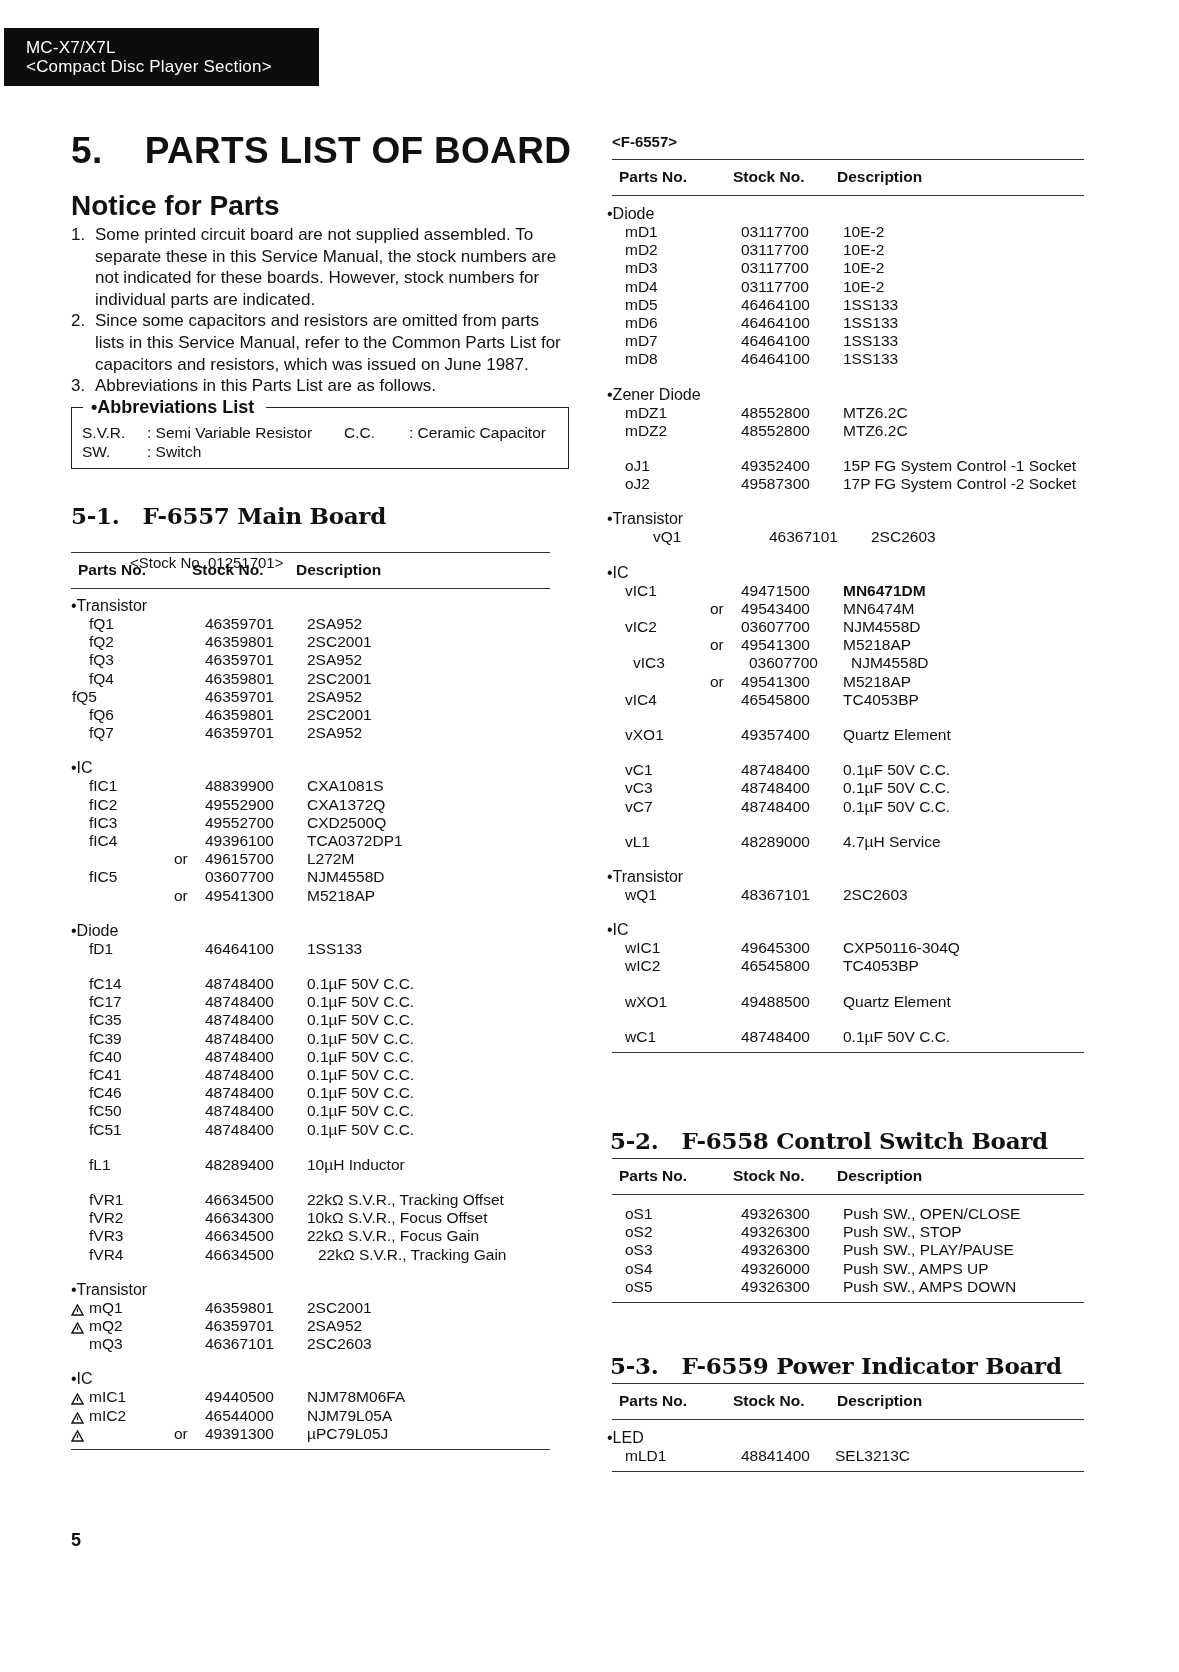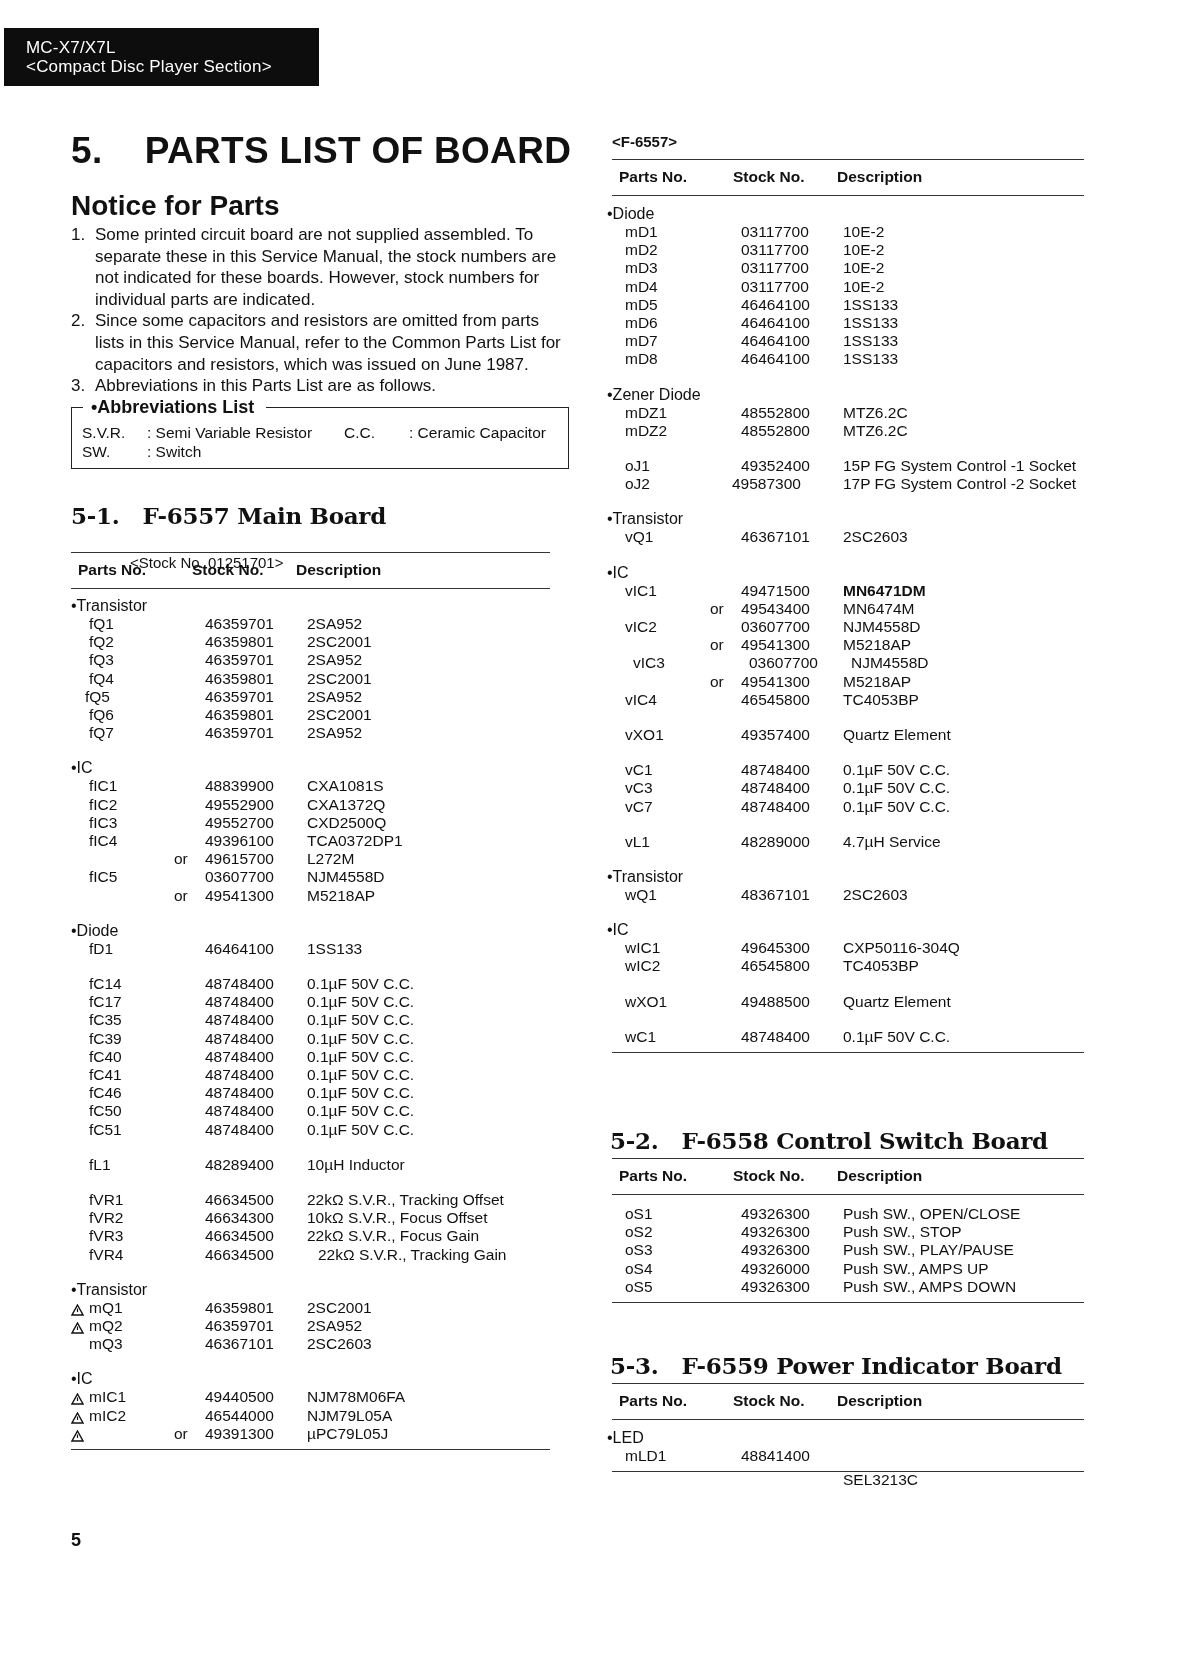--- a/index.html
+++ b/index.html
@@ -77,21 +77,21 @@
     <div class="tbl-line" style="left:71px;top:552px;width:479px;"></div>
     <div class="th" style="left:78px;top:561px;">Parts No.</div>
     <div class="th" style="left:192px;top:561px;">Stock No.</div>
     <div class="th" style="left:296px;top:561px;">Description</div>
     <div class="tbl-line" style="left:71px;top:588px;width:479px;"></div>
     <div class="cat" style="left:71px;top:597px;">•Transistor</div>
     <div class="row" style="left:71px;top:615px;width:460px;"><span class="pn" style="left:18px;">fQ1</span><span style="left:134px;">46359701</span><span style="left:236px;">2SA952</span></div>
     <div class="row" style="left:71px;top:633.2px;width:460px;"><span class="pn" style="left:18px;">fQ2</span><span style="left:134px;">46359801</span><span style="left:236px;">2SC2001</span></div>
     <div class="row" style="left:71px;top:651.4000000000001px;width:460px;"><span class="pn" style="left:18px;">fQ3</span><span style="left:134px;">46359701</span><span style="left:236px;">2SA952</span></div>
     <div class="row" style="left:71px;top:669.6000000000001px;width:460px;"><span class="pn" style="left:18px;">fQ4</span><span style="left:134px;">46359801</span><span style="left:236px;">2SC2001</span></div>
-    <div class="row" style="left:71px;top:687.8000000000002px;width:460px;"><span class="pn" style="left:14px;text-align:right;">fQ5</span><span style="left:134px;">46359701</span><span style="left:236px;">2SA952</span></div>
+    <div class="row" style="left:71px;top:687.8000000000002px;width:460px;"><span class="pn" style="left:1px;text-align:right;">fQ5</span><span style="left:134px;">46359701</span><span style="left:236px;">2SA952</span></div>
     <div class="row" style="left:71px;top:706.0000000000002px;width:460px;"><span class="pn" style="left:18px;">fQ6</span><span style="left:134px;">46359801</span><span style="left:236px;">2SC2001</span></div>
     <div class="row" style="left:71px;top:724.2000000000003px;width:460px;"><span class="pn" style="left:18px;">fQ7</span><span style="left:134px;">46359701</span><span style="left:236px;">2SA952</span></div>
     <div class="cat" style="left:71px;top:759.4000000000003px;">•IC</div>
     <div class="row" style="left:71px;top:777.4000000000003px;width:460px;"><span class="pn" style="left:18px;">fIC1</span><span style="left:134px;">48839900</span><span style="left:236px;">CXA1081S</span></div>
     <div class="row" style="left:71px;top:795.6000000000004px;width:460px;"><span class="pn" style="left:18px;">fIC2</span><span style="left:134px;">49552900</span><span style="left:236px;">CXA1372Q</span></div>
     <div class="row" style="left:71px;top:813.8000000000004px;width:460px;"><span class="pn" style="left:18px;">fIC3</span><span style="left:134px;">49552700</span><span style="left:236px;">CXD2500Q</span></div>
     <div class="row" style="left:71px;top:832.0000000000005px;width:460px;"><span class="pn" style="left:18px;">fIC4</span><span style="left:134px;">49396100</span><span style="left:236px;">TCA0372DP1</span></div>
     <div class="row" style="left:71px;top:850.2000000000005px;width:460px;"><span class="or" style="left:103px;">or</span><span style="left:134px;">49615700</span><span style="left:236px;">L272M</span></div>
     <div class="row" style="left:71px;top:868.4000000000005px;width:460px;"><span class="pn" style="left:18px;">fIC5</span><span style="left:134px;">03607700</span><span style="left:236px;">NJM4558D</span></div>
     <div class="row" style="left:71px;top:886.6000000000006px;width:460px;"><span class="or" style="left:103px;">or</span><span style="left:134px;">49541300</span><span style="left:236px;">M5218AP</span></div>
@@ -150,23 +150,23 @@
     <div class="row" style="left:607px;top:259.4px;width:460px;"><span class="pn" style="left:18px;">mD3</span><span style="left:134px;">03117700</span><span style="left:236px;">10E-2</span></div>
     <div class="row" style="left:607px;top:277.59999999999997px;width:460px;"><span class="pn" style="left:18px;">mD4</span><span style="left:134px;">03117700</span><span style="left:236px;">10E-2</span></div>
     <div class="row" style="left:607px;top:295.79999999999995px;width:460px;"><span class="pn" style="left:18px;">mD5</span><span style="left:134px;">46464100</span><span style="left:236px;">1SS133</span></div>
     <div class="row" style="left:607px;top:313.99999999999994px;width:460px;"><span class="pn" style="left:18px;">mD6</span><span style="left:134px;">46464100</span><span style="left:236px;">1SS133</span></div>
     <div class="row" style="left:607px;top:332.19999999999993px;width:460px;"><span class="pn" style="left:18px;">mD7</span><span style="left:134px;">46464100</span><span style="left:236px;">1SS133</span></div>
     <div class="row" style="left:607px;top:350.3999999999999px;width:460px;"><span class="pn" style="left:18px;">mD8</span><span style="left:134px;">46464100</span><span style="left:236px;">1SS133</span></div>
     <div class="cat" style="left:607px;top:385.5999999999999px;">•Zener Diode</div>
     <div class="row" style="left:607px;top:403.5999999999999px;width:460px;"><span class="pn" style="left:18px;">mDZ1</span><span style="left:134px;">48552800</span><span style="left:236px;">MTZ6.2C</span></div>
     <div class="row" style="left:607px;top:421.7999999999999px;width:460px;"><span class="pn" style="left:18px;">mDZ2</span><span style="left:134px;">48552800</span><span style="left:236px;">MTZ6.2C</span></div>
     <div class="row" style="left:607px;top:456.9999999999999px;width:460px;"><span class="pn" style="left:18px;">oJ1</span><span style="left:134px;">49352400</span><span style="left:236px;">15P FG System Control -1 Socket</span></div>
-    <div class="row" style="left:607px;top:475.1999999999999px;width:460px;"><span class="pn" style="left:18px;">oJ2</span><span style="left:125px;">49587300</span><span style="left:236px;">17P FG System Control -2 Socket</span></div>
+    <div class="row" style="left:607px;top:475.1999999999999px;width:460px;"><span class="pn" style="left:18px;">oJ2</span><span style="left:134px;">49587300</span><span style="left:236px;">17P FG System Control -2 Socket</span></div>
     <div class="cat" style="left:607px;top:510.39999999999986px;">•Transistor</div>
-    <div class="row" style="left:607px;top:528.3999999999999px;width:460px;"><span class="pn" style="left:18px;">vQ1</span><span style="left:134px;">46367101</span><span style="left:236px;">2SC2603</span></div>
+    <div class="row" style="left:635px;top:528.3999999999999px;width:460px;"><span class="pn" style="left:18px;">vQ1</span><span style="left:134px;">46367101</span><span style="left:236px;">2SC2603</span></div>
     <div class="cat" style="left:607px;top:563.5999999999999px;">•IC</div>
     <div class="row" style="left:607px;top:581.5999999999999px;width:460px;"><span class="pn" style="left:18px;">vIC1</span><span style="left:134px;">49471500</span><span style="left:236px;font-weight:bold;">MN6471DM</span></div>
     <div class="row" style="left:607px;top:599.8px;width:460px;"><span class="or" style="left:103px;">or</span><span style="left:134px;">49543400</span><span style="left:236px;">MN6474M</span></div>
     <div class="row" style="left:607px;top:618px;width:460px;"><span class="pn" style="left:18px;">vIC2</span><span style="left:134px;">03607700</span><span style="left:236px;">NJM4558D</span></div>
     <div class="row" style="left:607px;top:636.2px;width:460px;"><span class="or" style="left:103px;">or</span><span style="left:134px;">49541300</span><span style="left:236px;">M5218AP</span></div>
     <div class="row" style="left:615px;top:654.4000000000001px;width:460px;"><span class="pn" style="left:18px;">vIC3</span><span style="left:134px;">03607700</span><span style="left:236px;">NJM4558D</span></div>
     <div class="row" style="left:607px;top:672.6000000000001px;width:460px;"><span class="or" style="left:103px;">or</span><span style="left:134px;">49541300</span><span style="left:236px;">M5218AP</span></div>
     <div class="row" style="left:607px;top:690.8000000000002px;width:460px;"><span class="pn" style="left:18px;">vIC4</span><span style="left:134px;">46545800</span><span style="left:236px;">TC4053BP</span></div>
     <div class="row" style="left:607px;top:726.0000000000002px;width:460px;"><span class="pn" style="left:18px;">vXO1</span><span style="left:134px;">49357400</span><span style="left:236px;">Quartz Element</span></div>
     <div class="row" style="left:607px;top:761.2000000000003px;width:460px;"><span class="pn" style="left:18px;">vC1</span><span style="left:134px;">48748400</span><span style="left:236px;">0.1µF 50V C.C.</span></div>
@@ -199,17 +199,17 @@
   </div>
 
 <div class="sec-title" style="left:610px; top:1352px;">5-3.   F-6559 Power Indicator Board</div>
 <div id="sec3-table">
     <div class="tbl-line" style="left:612px;top:1383px;width:472px;"></div>
     <div class="th" style="left:619px;top:1392px;">Parts No.</div>
     <div class="th" style="left:733px;top:1392px;">Stock No.</div>
     <div class="th" style="left:837px;top:1392px;">Description</div>
     <div class="tbl-line" style="left:612px;top:1419px;width:472px;"></div>
     <div class="cat" style="left:607px;top:1429px;">•LED</div>
-    <div class="row" style="left:607px;top:1447px;width:460px;"><span class="pn" style="left:18px;">mLD1</span><span style="left:134px;">48841400</span><span style="left:236px;margin-top:24px;">SEL3213C</span></div>
+    <div class="row" style="left:607px;top:1447px;width:460px;"><span class="pn" style="left:18px;">mLD1</span><span style="left:134px;">48841400</span><span style="left:228px;">SEL3213C</span></div>
     <div class="tbl-line" style="left:612px;top:1471.2px;width:472px;"></div>
   </div>
 
 <div class="page-num">5</div>
 
 </body></html>

